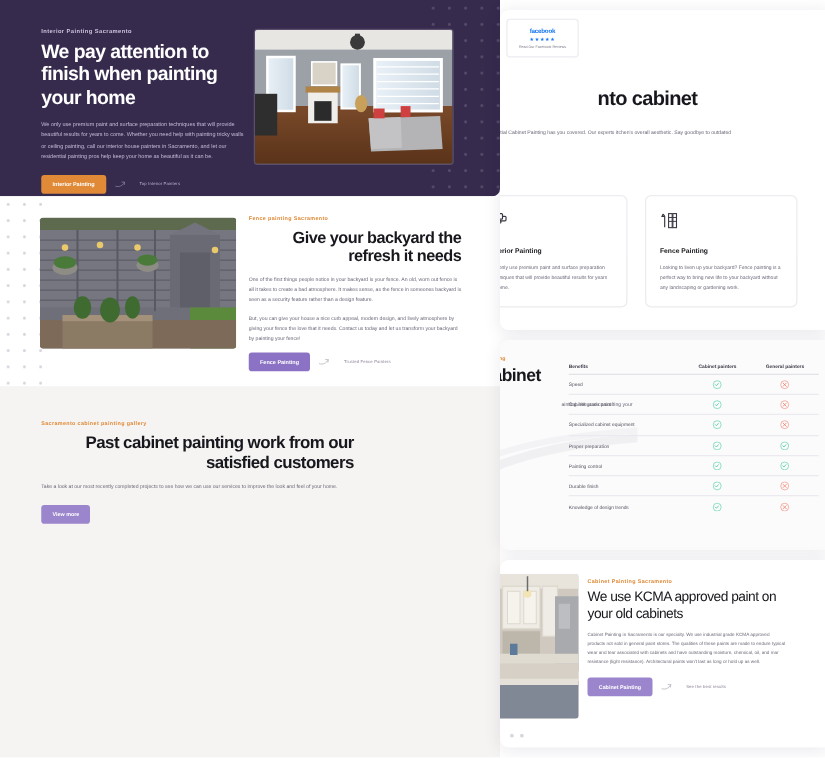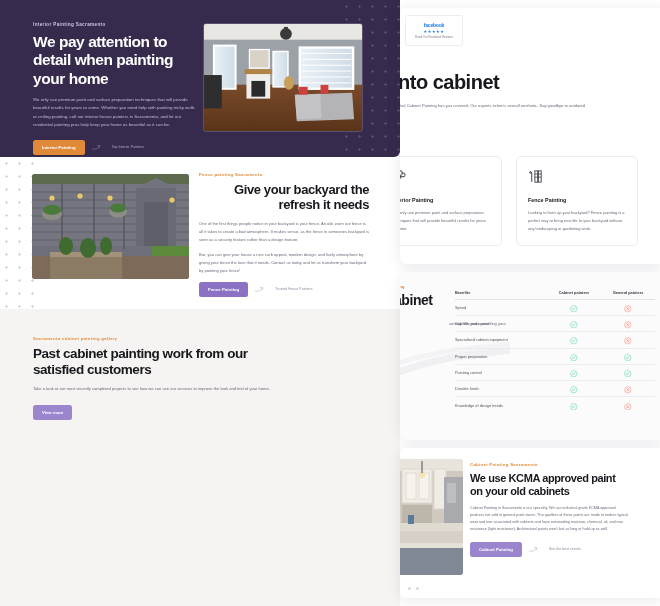--- a/index.html
+++ b/index.html
@@ -92,21 +92,21 @@
   }
 
   
   .panel-gallery {
     position: absolute; left: 0; top: 309px; width: 400px; height: 297px;
     background: #f5f4f2; overflow: hidden;
   }
   .gal-head { position: absolute; left: 33px; top: 27px; width: 250px; }
   .gal-title {
     font-size: 13.5px; line-height: 1.17; font-weight: 700; color: #17171d;
-    letter-spacing: -.45px; margin-bottom: 7px;
+    letter-spacing: -.45px; margin-bottom: 7px; text-align: right;
   }
 
   
   .panel-right-top {
     position: absolute; left: 400px; top: 8px; width: 262px; height: 256px;
     background: #fff; border-radius: 7px 0 0 7px;
     box-shadow: 0 2px 14px rgba(30,20,60,.10);
     overflow: hidden;
   }
   .fb-badge {
@@ -114,21 +114,21 @@
     background: #fff; border: 1px solid #ececf1; border-radius: 3px;
     display: flex; flex-direction: column; align-items: center; justify-content: center;
     gap: 1.5px;
   }
   .fb-word { font-size: 5px; font-weight: 700; color: #1877f2; letter-spacing: -.2px; }
   .fb-stars { font-size: 4px; color: #1877f2; letter-spacing: .6px; line-height: 1; }
   .fb-sub { font-size: 2.9px; color: #7e7b88; }
 
   .cab-title {
     position: absolute; left: -2px; top: 63px; width: 240px;
-    font-size: 20px; font-weight: 700; color: #17171d; letter-spacing: -.5px;
+    font-size: 16px; font-weight: 700; color: #17171d; letter-spacing: -.5px; text-align: center;
   }
   .cab-body {
     position: absolute; left: -2px; top: 94px; width: 230px;
     font-size: 4.1px; line-height: 1.95; color: #6c6878;
   }
   .svc-cards { position: absolute; left: -20px; top: 148px; display: flex; gap: 14px; }
   .svc-card {
     width: 122px; height: 90px; background: #fff; border: 1px solid #ecebf0;
     border-radius: 5px; padding: 12px 11px 0 11px; position: relative;
   }
@@ -179,41 +179,41 @@
     position: absolute; left: 400px; top: 448px; width: 262px; height: 150px;
     background: #fff; border-radius: 7px 0 0 7px;
     box-shadow: 0 2px 14px rgba(30,20,60,.10); overflow: hidden;
   }
   .kcma-photo {
     position: absolute; left: 0; top: 11px; width: 63px; height: 116px;
     border-radius: 0 3px 3px 0; overflow: hidden;
   }
   .kcma-copy { position: absolute; left: 70px; top: 14px; width: 160px; }
   .kcma-title {
-    font-size: 11px; line-height: 1.17; font-weight: 700; color: #17171d;
+    font-size: 11px; line-height: 1.17; font-weight: 400; color: #17171d;
     letter-spacing: -.4px; margin-bottom: 7px;
   }
   .kcma-body { font-size: 3.7px; line-height: 1.95; color: #6c6878; margin-bottom: 8px; }
   .kcma-dots { position: absolute; left: 8px; bottom: 8px; display: flex; gap: 5px; }
   .kdot { width: 3px; height: 3px; border-radius: 50%; background: #d8d6de; }
 
   
   .fill { width: 100%; height: 100%; display: block; }
 </style>
 </head>
 <body>
 
 <div class="stage">
 
   <section class="panel-hero">
     <div class="dotfield dots-dark"></div>
 
     <div class="hero-inner">
       <div class="eyebrow-light">Interior Painting Sacramento</div>
-      <h1 class="hero-title">We pay attention to detail when painting your home</h1>
+      <h1 class="hero-title">We pay attention to finish when painting your home</h1>
       <p class="hero-body">We only use premium paint and surface preparation techniques that will provide beautiful results for years to come. Whether you need help with painting tricky walls or ceiling painting, call our interior house painters in Sacramento, and let our residential painting pros help keep your home as beautiful as it can be.</p>
       <div class="cta-row">
         <button class="btn btn-orange">Interior Painting</button>
         <svg class="squiggle" viewBox="0 0 26 14">
           <path d="M1 11 C7 13 12 10 15 5" stroke="#b9b0cc" stroke-width="1.1" fill="none" stroke-linecap="round"></path>
           <path d="M11 4.2 L15.4 4.4 L14.6 8.6" stroke="#b9b0cc" stroke-width="1.1" fill="none" stroke-linecap="round" stroke-linejoin="round"></path>
         </svg>
         <span class="cta-note">Top Interior Painters</span>
       </div>
     </div>

